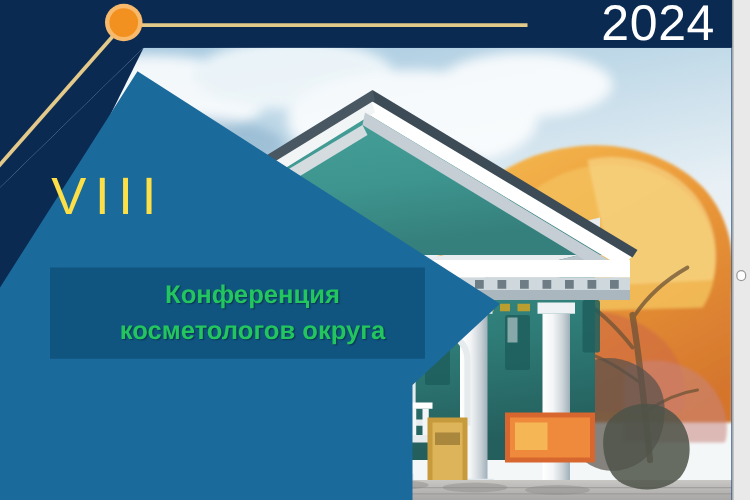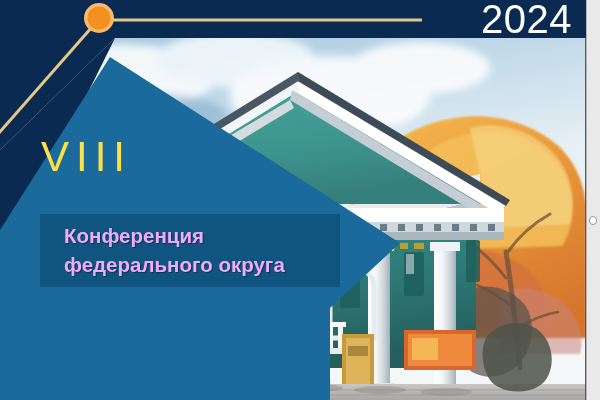--- a/index.html
+++ b/index.html
@@ -11,20 +11,21 @@
   body {
     font-family: "Liberation Sans", sans-serif;
   }
 
   #banner {
     position: relative;
     width: 600px;
     height: 400px;
     overflow: hidden;
     background: #0a2a52;
+    text-align: center;
   }
 
   
   .artwork {
     position: absolute;
     left: 0;
     top: 38px;
     width: 586px;
     height: 362px;
     overflow: hidden;
@@ -87,21 +88,21 @@
   
   .title-panel {
     position: absolute;
     left: 40px;
     top: 214px;
     width: 300px;
     padding: 8px 0 8px 0;
     background: #105480;
   }
   .title-line {
-    color: #f0abfc;
+    color: #22c55e;
     font-size: 20.5px;
     font-weight: bold;
     line-height: 28.5px;
     padding-left: 24px;
     white-space: nowrap;
     font-family: "Liberation Sans", sans-serif;
     text-shadow: 1px 1px 1px rgba(0,0,0,0.35);
   }
 
   
@@ -405,21 +406,21 @@
       <circle cx="99" cy="18" r="11.5" fill="#F2911F"></circle>
     </svg>
   </div>
 
   <div class="year">2024</div>
 
   <div class="numeral">VIII</div>
 
   <div class="title-panel">
     <div class="title-line">Конференция</div>
-    <div class="title-line">федерального округа</div>
+    <div class="title-line">косметологов округа</div>
   </div>
 
   <div class="art-border"></div>
   <div class="scroll-strip">
     <div class="scroll-thumb"></div>
   </div>
 
 </div>
 
 </body></html>

